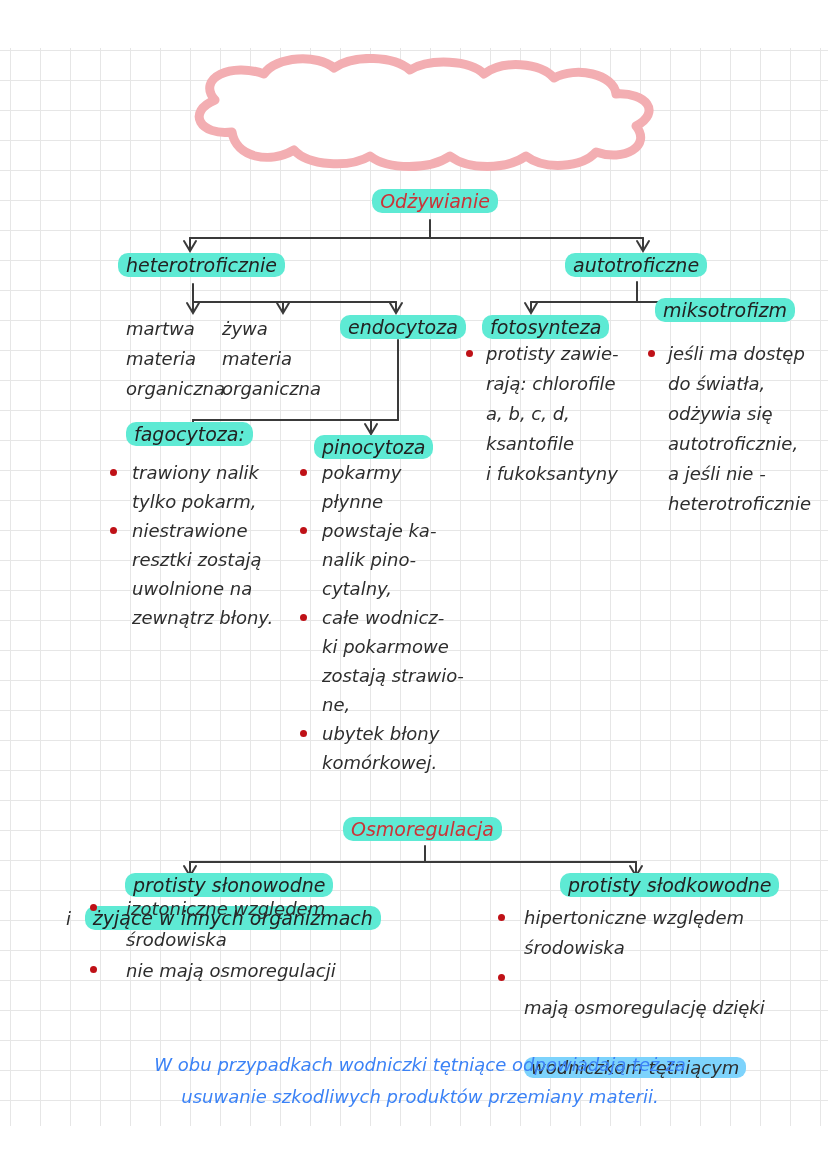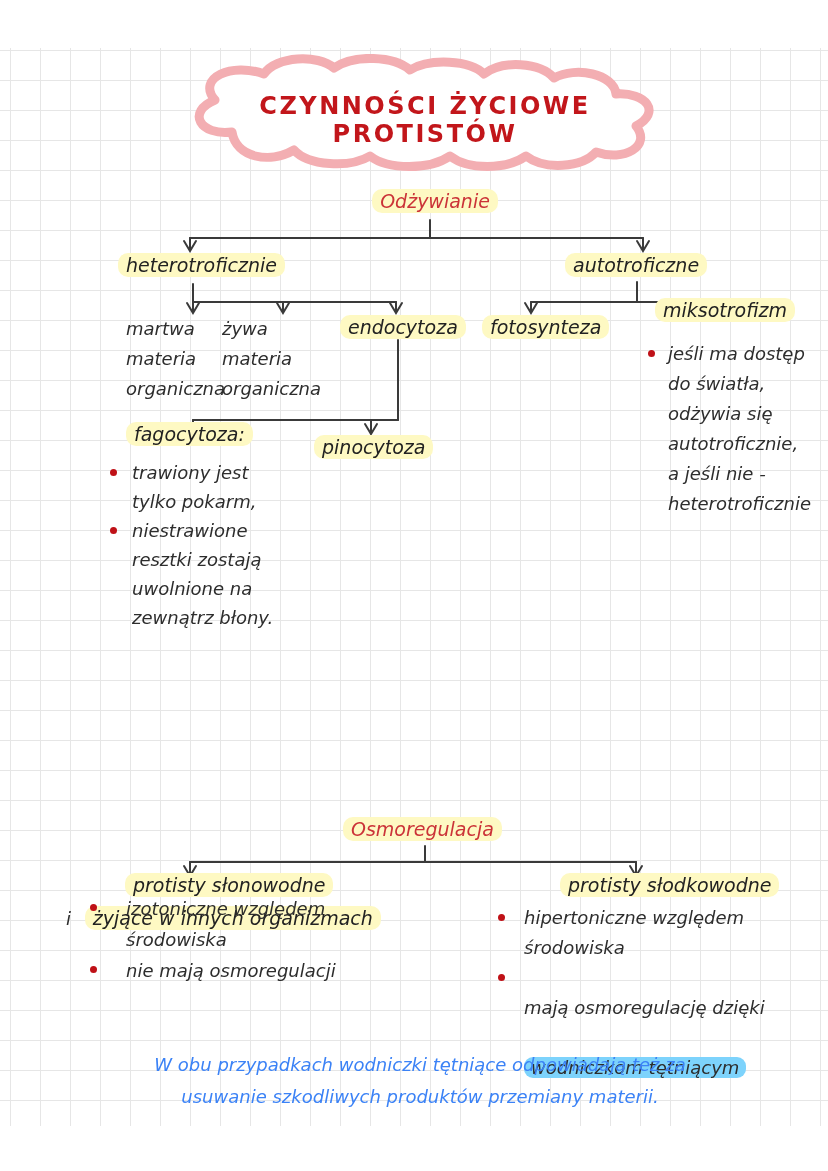--- a/index.html
+++ b/index.html
@@ -11,21 +11,21 @@
     position:absolute;left:0;top:48px;width:828px;height:1078px;
     background-image:
       linear-gradient(to right,#e6e6e6 1px,transparent 1px),
       linear-gradient(to bottom,#e6e6e6 1px,transparent 1px);
     background-size:30px 30px;background-position:10px 2px;
   }
   .abs{position:absolute;}
   .hand{font-style:italic;font-size:18px;line-height:30px;color:#2d2d2d;}
   .pre{white-space:pre-line;}
   .pill{
-    background:#fef9c3;border-radius:10px;padding:1px 8px;
+    background:#5eead4;border-radius:10px;padding:1px 8px;
     font-style:italic;font-size:19px;color:#222;white-space:nowrap;
   }
   .pill.red{color:#cb3338;}
   .title-wrap{left:170px;top:54px;width:510px;height:118px;text-align:center;}
   .title-wrap svg{position:absolute;left:0;top:0;}
   .cloud-title{
     position:relative;margin-top:38px;font-weight:bold;font-size:24px;
     letter-spacing:2.5px;color:#c2161b;font-family:"DejaVu Sans",sans-serif;
   }
   .list{list-style:none;margin:0;padding:0;}
@@ -105,21 +105,20 @@
         C 332 6, 370 8, 384 24
         C 406 12, 444 20, 446 40
         C 476 38, 492 58, 466 72
         C 482 92, 454 108, 426 98
         C 412 114, 374 116, 356 102
         C 336 116, 298 116, 280 102
         C 260 116, 218 116, 200 102
         C 180 114, 138 112, 124 96
         C 100 110, 66 104, 62 78 Z" fill="#ffffff" stroke="#f3aeb2" stroke-width="9" stroke-linejoin="round"></path>
     </svg>
-    <div class="cloud-title">CZYNNOŚCI ŻYCIOWE PROTISTÓW</div>
   </div>
 
   <div class="abs" style="left:350px;top:190px;width:170px;text-align:center;">
     <span class="pill red">Odżywianie</span>
   </div>
 
   <div class="abs" style="left:118px;top:254px;">
     <span class="pill">heterotroficznie</span>
   </div>
   <div class="abs" style="left:565px;top:254px;">
@@ -135,46 +134,66 @@
   <div class="abs" style="left:340px;top:316px;">
     <span class="pill">endocytoza</span>
   </div>
   <div class="abs" style="left:482px;top:316px;">
     <span class="pill">fotosynteza</span>
   </div>
   <div class="abs" style="left:655px;top:299px;">
     <span class="pill">miksotrofizm</span>
   </div>
 
+  <ul class="abs list lh30 pl20" style="left:466px;top:339px;width:165px;">
+    <li>protisty zawie-
+rają: chlorofile
+a, b, c, d,
+ksantofile
+i fukoksantyny</li>
+  </ul>
 
   <ul class="abs list lh30 pl20" style="left:648px;top:339px;width:175px;">
     <li>jeśli ma dostęp
 do światła,
 odżywia się
 autotroficznie,
 a jeśli nie -
 heterotroficznie</li>
   </ul>
 
   <div class="abs" style="left:126px;top:423px;">
     <span class="pill">fagocytoza:</span>
   </div>
   <div class="abs" style="left:314px;top:436px;">
     <span class="pill">pinocytoza</span>
   </div>
 
   <ul class="abs list pl22" style="left:110px;top:458px;width:180px;">
-    <li>trawiony jest
+    <li>trawiony nalik
 tylko pokarm,</li>
     <li>niestrawione
 resztki zostają
 uwolnione na
 zewnątrz błony.</li>
   </ul>
 
+  <ul class="abs list pl22" style="left:300px;top:458px;width:185px;">
+    <li>pokarmy
+płynne</li>
+    <li>powstaje ka-
+nalik pino-
+cytalny,</li>
+    <li>całe wodnicz-
+ki pokarmowe
+zostają strawio-
+ne,</li>
+    <li>ubytek błony
+komórkowej.</li>
+  </ul>
 
   <div class="abs" style="left:343px;top:818px;">
     <span class="pill red">Osmoregulacja</span>
   </div>
 
   <div class="abs" style="left:125px;top:874px;">
     <span class="pill">protisty słonowodne</span>
   </div>
   <div class="abs hand" style="left:66px;top:905px;line-height:26px;">
     <span>i</span>

